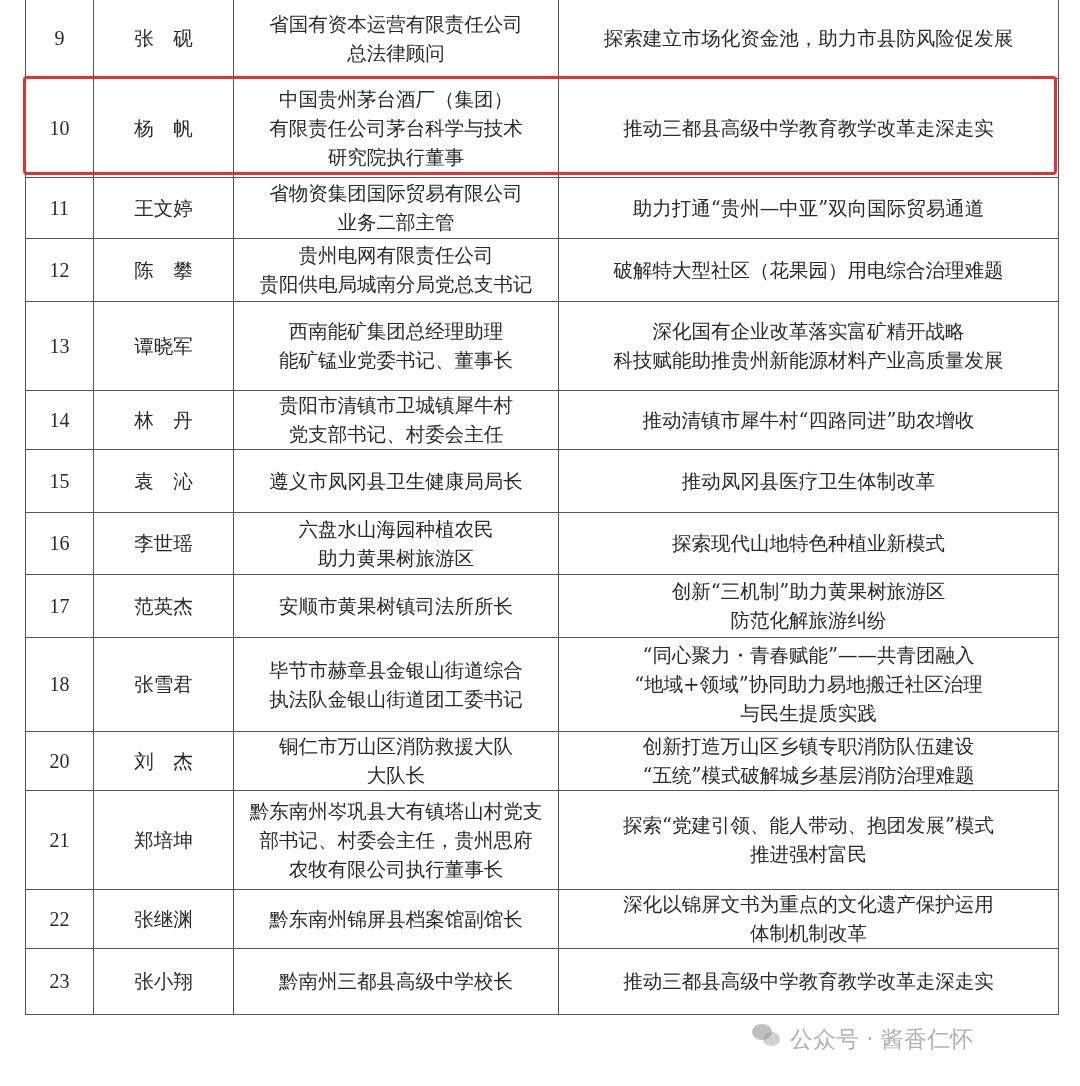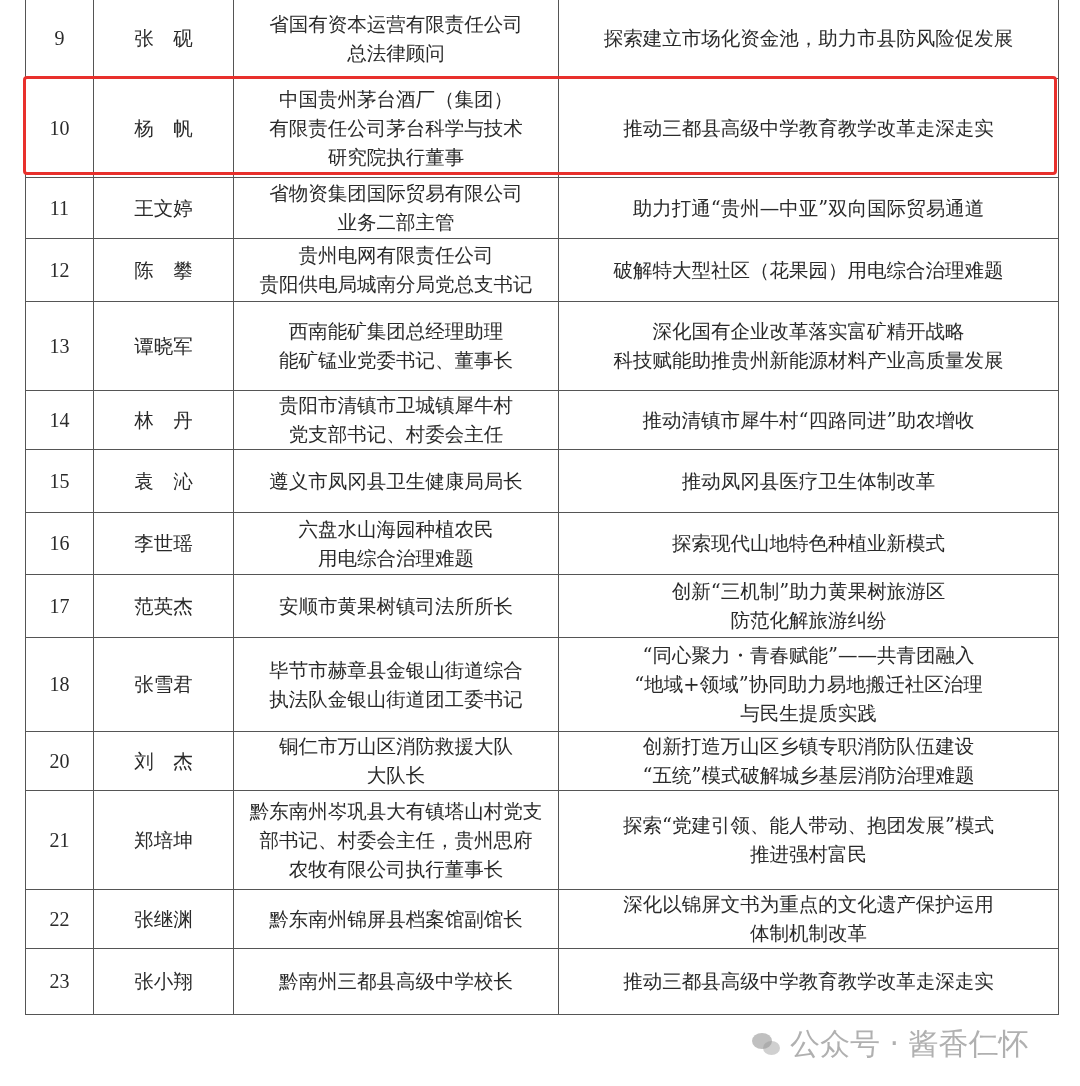--- a/index.html
+++ b/index.html
@@ -6,22 +6,22 @@
   body { width:1080px; height:1086px; overflow:hidden; position:relative;
          font-family: "DejaVu Serif", "Liberation Serif", serif; color:#222; }
   .table { position:absolute; left:25px; top:-2px; width:1033px; border-collapse:collapse; table-layout:fixed; }
   .table td { border:1.5px solid #555; text-align:center; vertical-align:middle; padding:0 4px;
               font-size:19.5px; line-height:29px; color:#2a2a2a; }
   .table td.num { font-size:20px; font-family:"Liberation Serif", "DejaVu Serif", serif; }
   .table td.name { letter-spacing:0; }
   .line { display:block; white-space:nowrap; }
   .highlight { position:absolute; left:23px; top:76px; width:1034px; height:99px;
                border:3px solid #e8302c; border-radius:4px; box-sizing:border-box; pointer-events:none; }
-  .watermark { position:absolute; left:752px; top:1024px; display:flex; align-items:center; gap:8px;
-               color:rgba(150,150,150,0.75); font-family:"DejaVu Sans", sans-serif; font-size:30px; pointer-events:none; }
+  .watermark { position:absolute; left:752px; top:1024px; display:flex; gap:8px;
+               color:rgba(150,150,150,0.75); font-family:"DejaVu Sans", sans-serif; font-size:23px; pointer-events:none; }
   .wm-icon { width:30px; height:24px; position:relative; }
   .wm-icon .b1 { position:absolute; left:0; top:0; width:20px; height:16px; border-radius:50%; background:rgba(150,150,150,0.6); }
   .wm-icon .b2 { position:absolute; left:11px; top:8px; width:17px; height:14px; border-radius:50%; background:rgba(150,150,150,0.45); }
 </style>
 </head>
 <body>
 
 <table class="table">
   <colgroup>
     <col style="width:68px">
@@ -106,21 +106,21 @@
         </td>
         <td class="proj">
           <span class="line">推动凤冈县医疗卫生体制改革</span>
         </td>
       </tr>
       <tr style="height: 62px;">
         <td class="num">16</td>
         <td class="name">李世瑶</td>
         <td class="unit">
           <span class="line">六盘水山海园种植农民</span>
-          <span class="line">用电综合治理难题</span>
+          <span class="line">助力黄果树旅游区</span>
         </td>
         <td class="proj">
           <span class="line">探索现代山地特色种植业新模式</span>
         </td>
       </tr>
       <tr style="height: 63px;">
         <td class="num">17</td>
         <td class="name">范英杰</td>
         <td class="unit">
           <span class="line">安顺市黄果树镇司法所所长</span>

